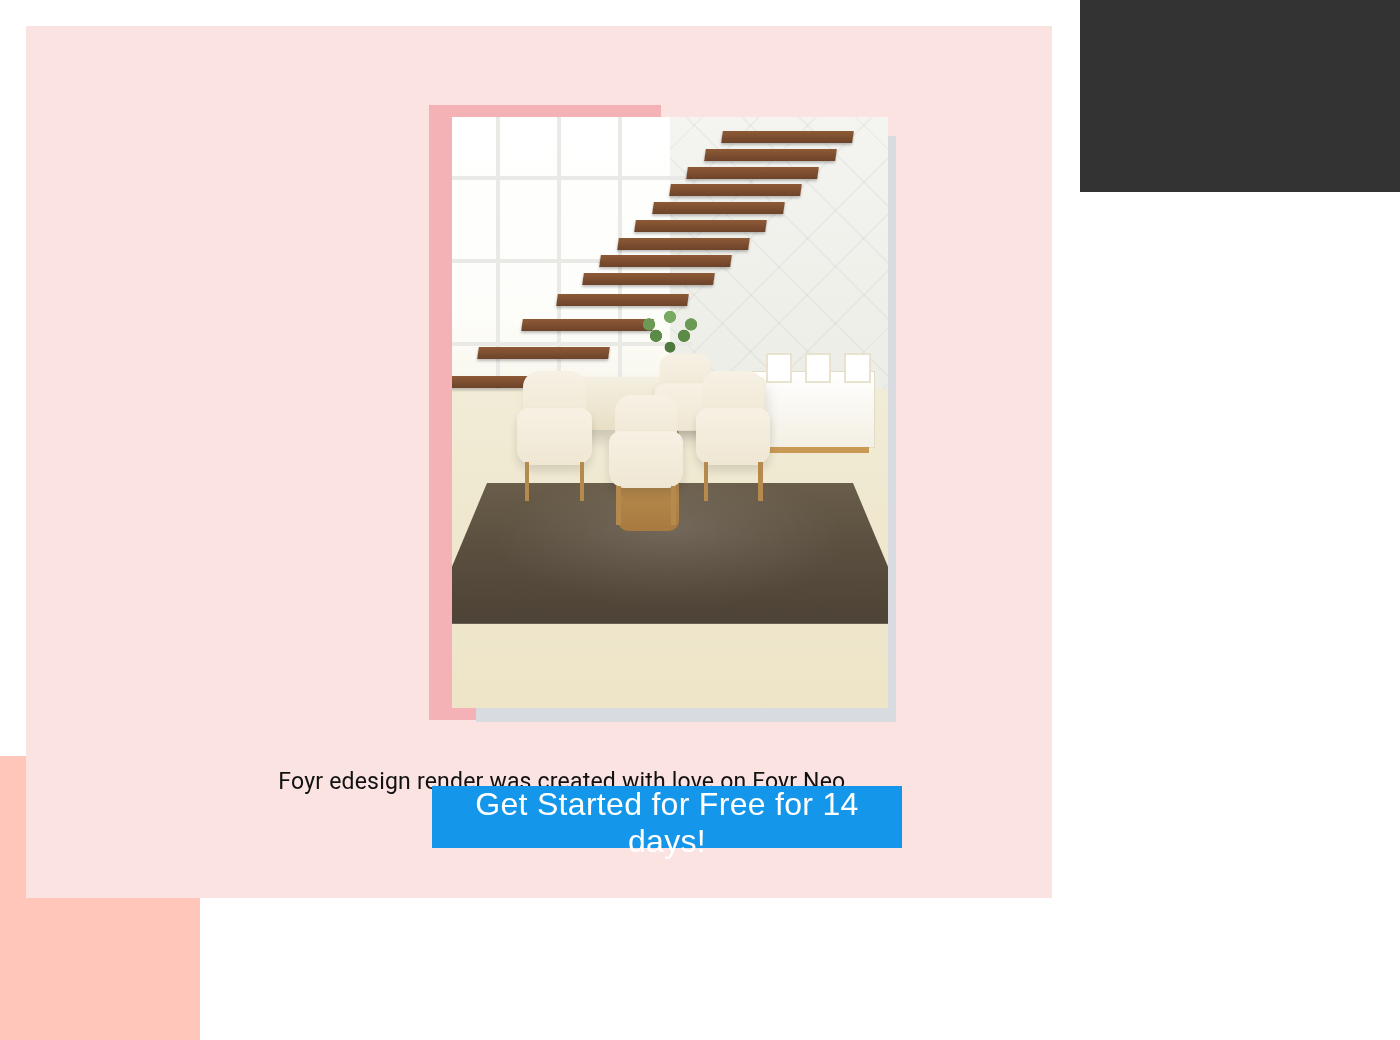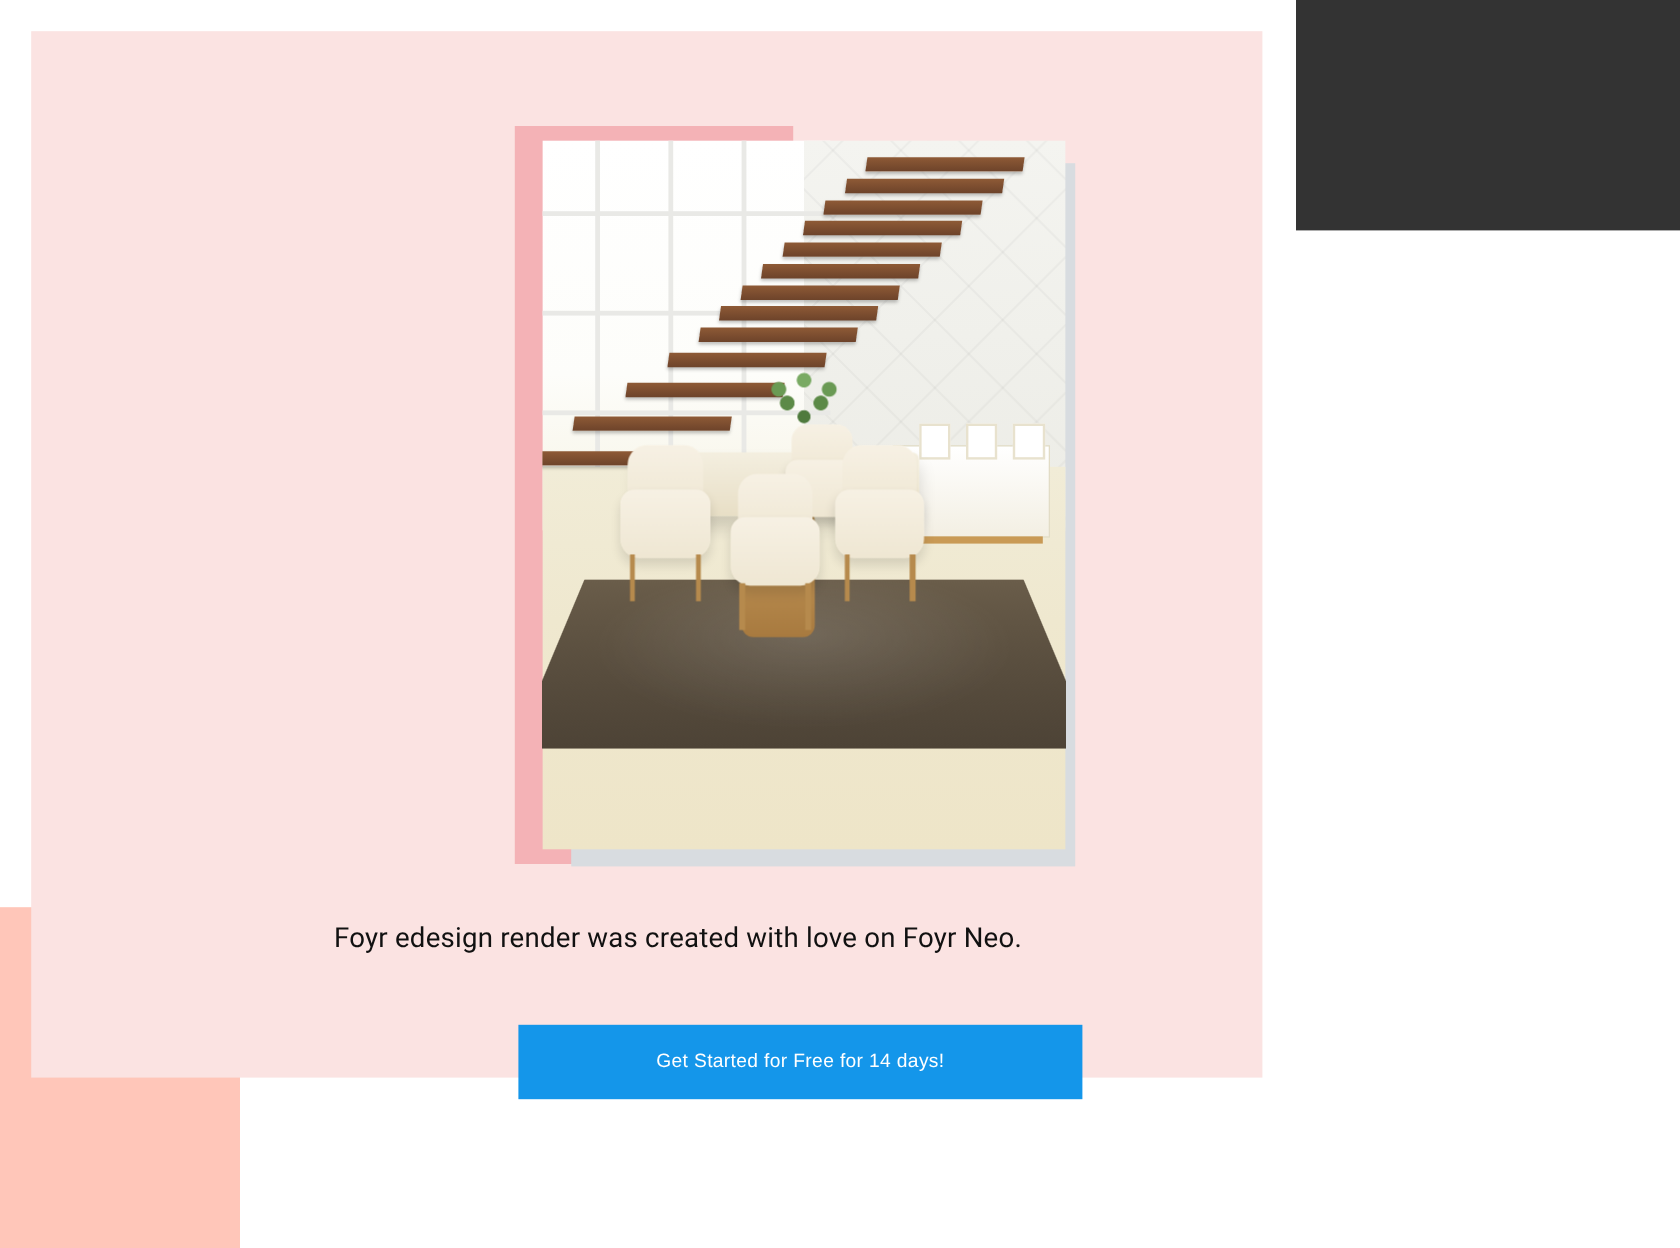--- a/index.html
+++ b/index.html
@@ -168,28 +168,28 @@
     top: 742px;
     left: 26px;
     width: 1026px;
     text-align: center;
     font-size: 23px;
     color: #111111;
     letter-spacing: .2px;
   }
   .cta {
     position: absolute;
-    top: 828px;
+    top: 760px;
     left: 406px;
     width: 470px;
     height: 62px;
     background: #1496ea;
     color: #ffffff;
     border: none;
-    font-size: 16px;
+    font-size: 32px;
     font-weight: 500;
     cursor: pointer;
     letter-spacing: .3px;
   }
 </style>
 </head>
 <body>
 
 <div class="dark-block"></div>
 <div class="peach-block"></div>

